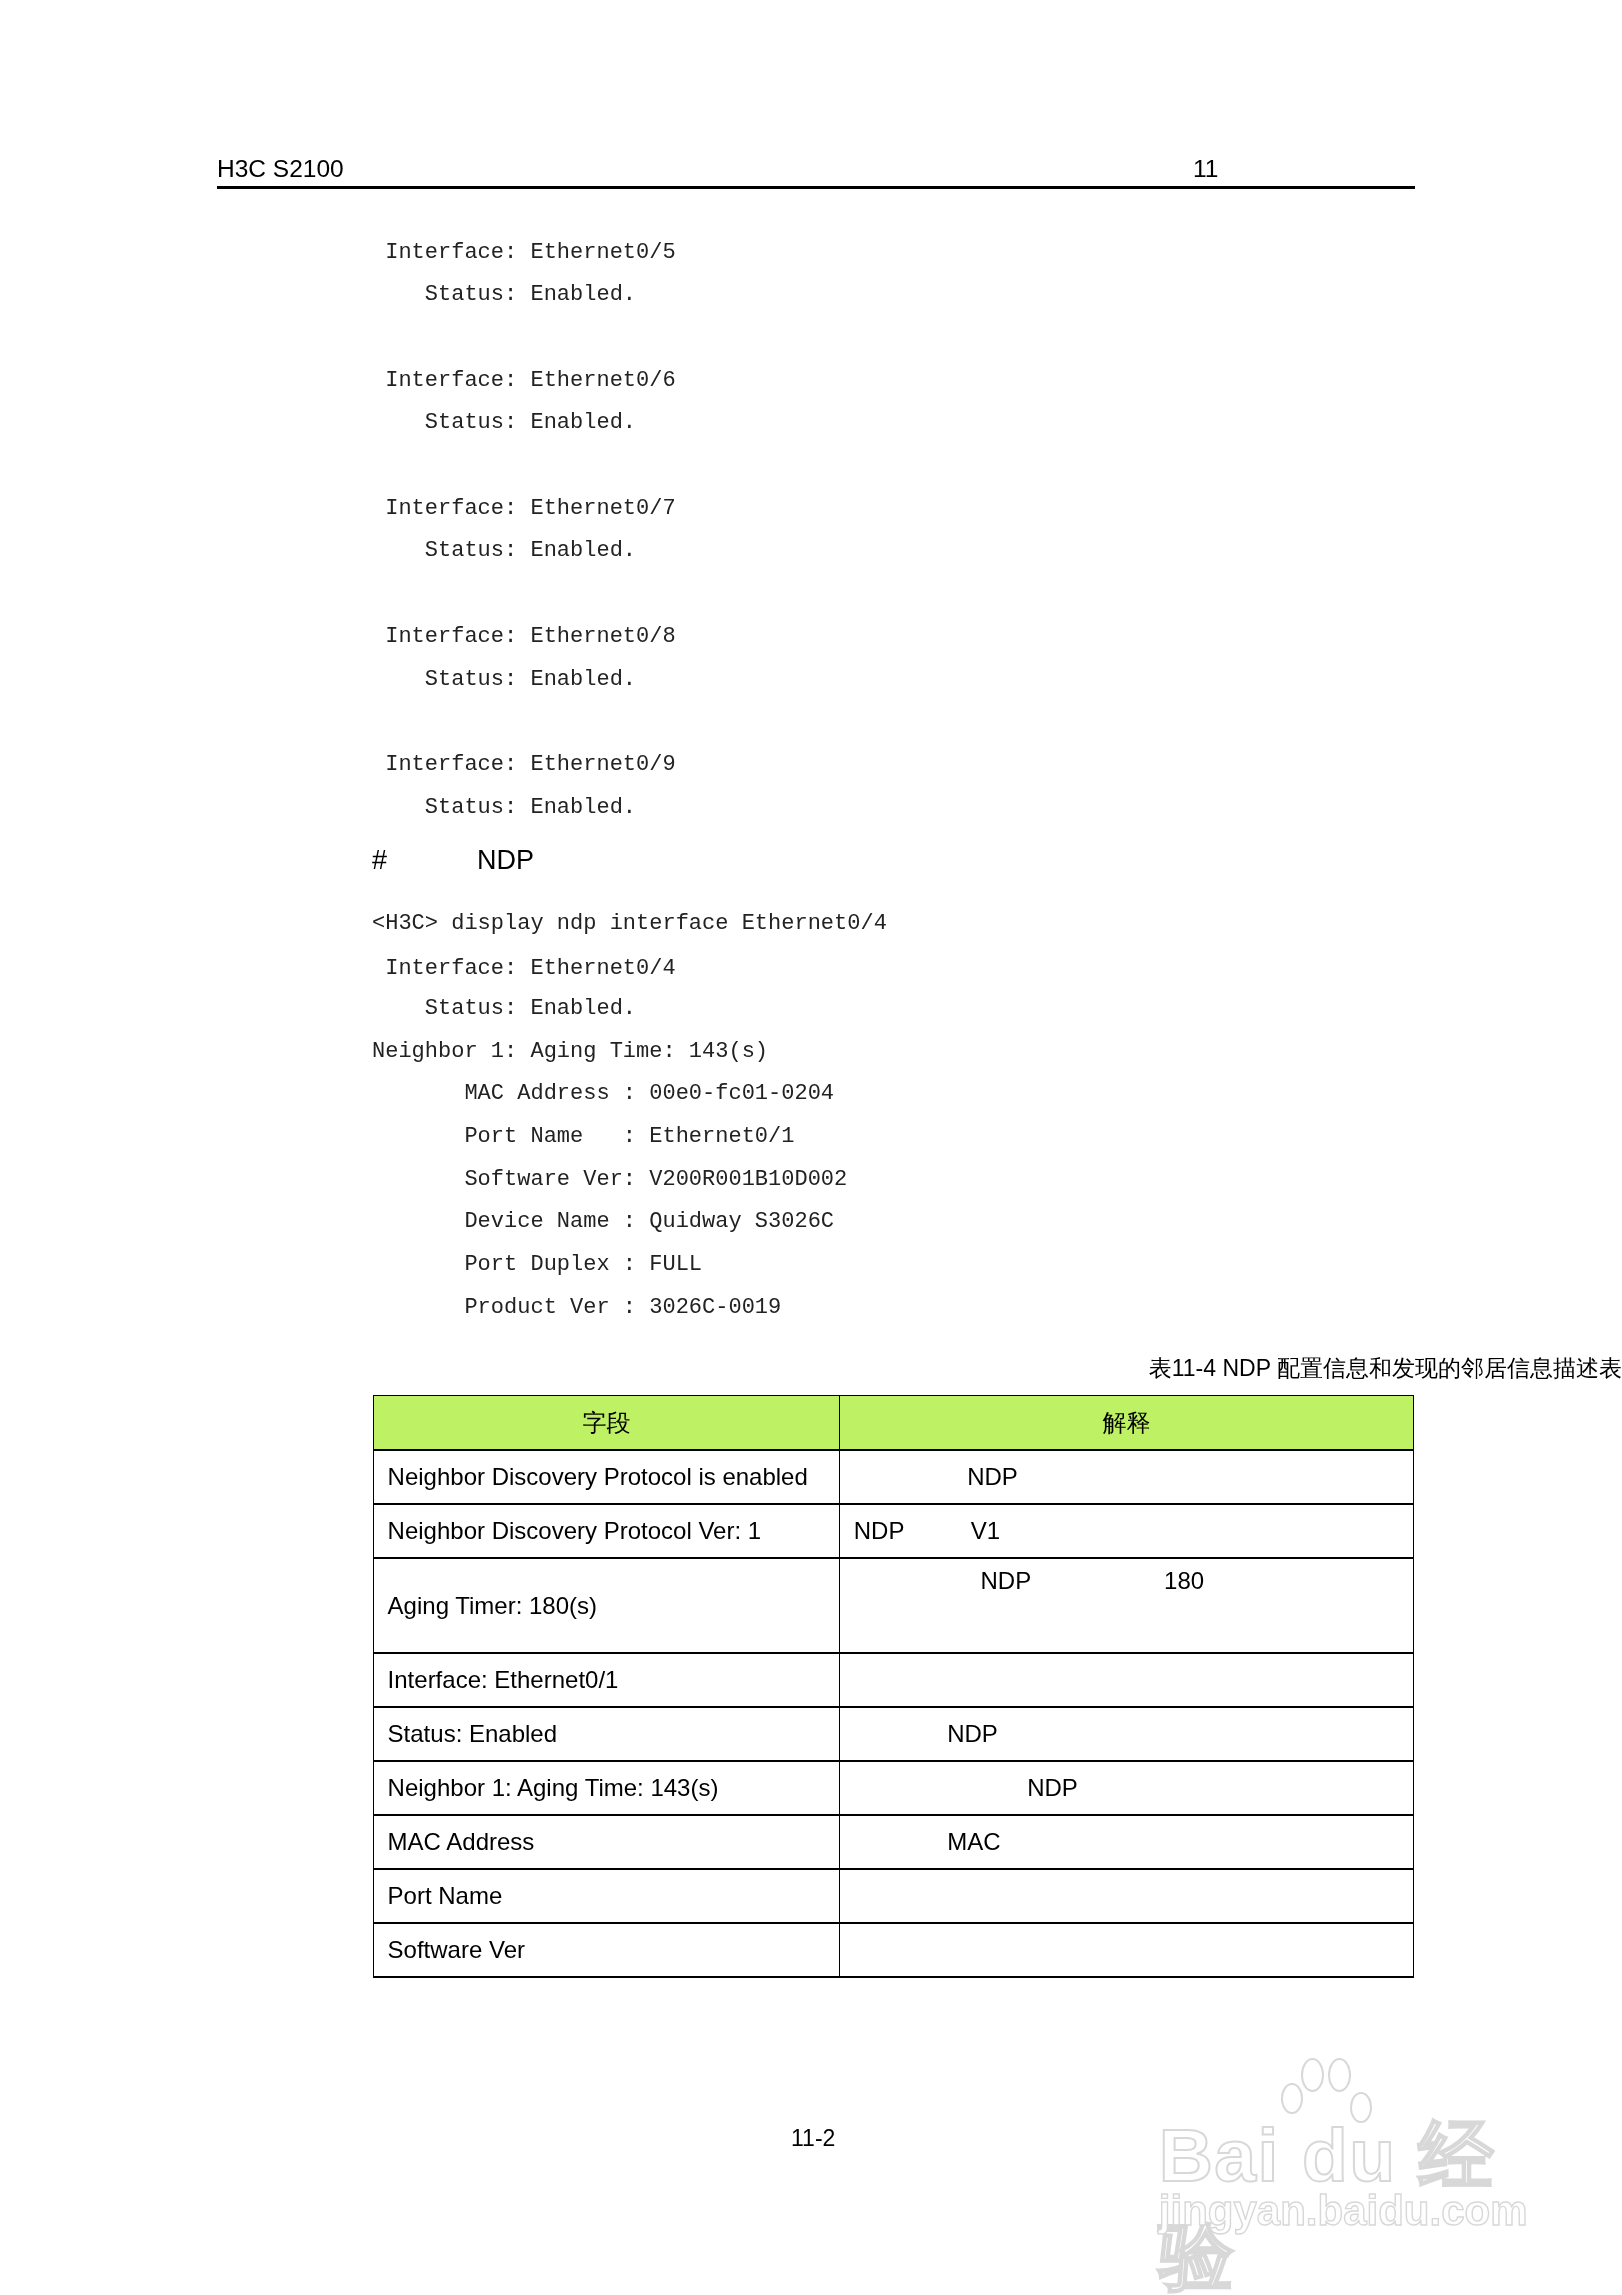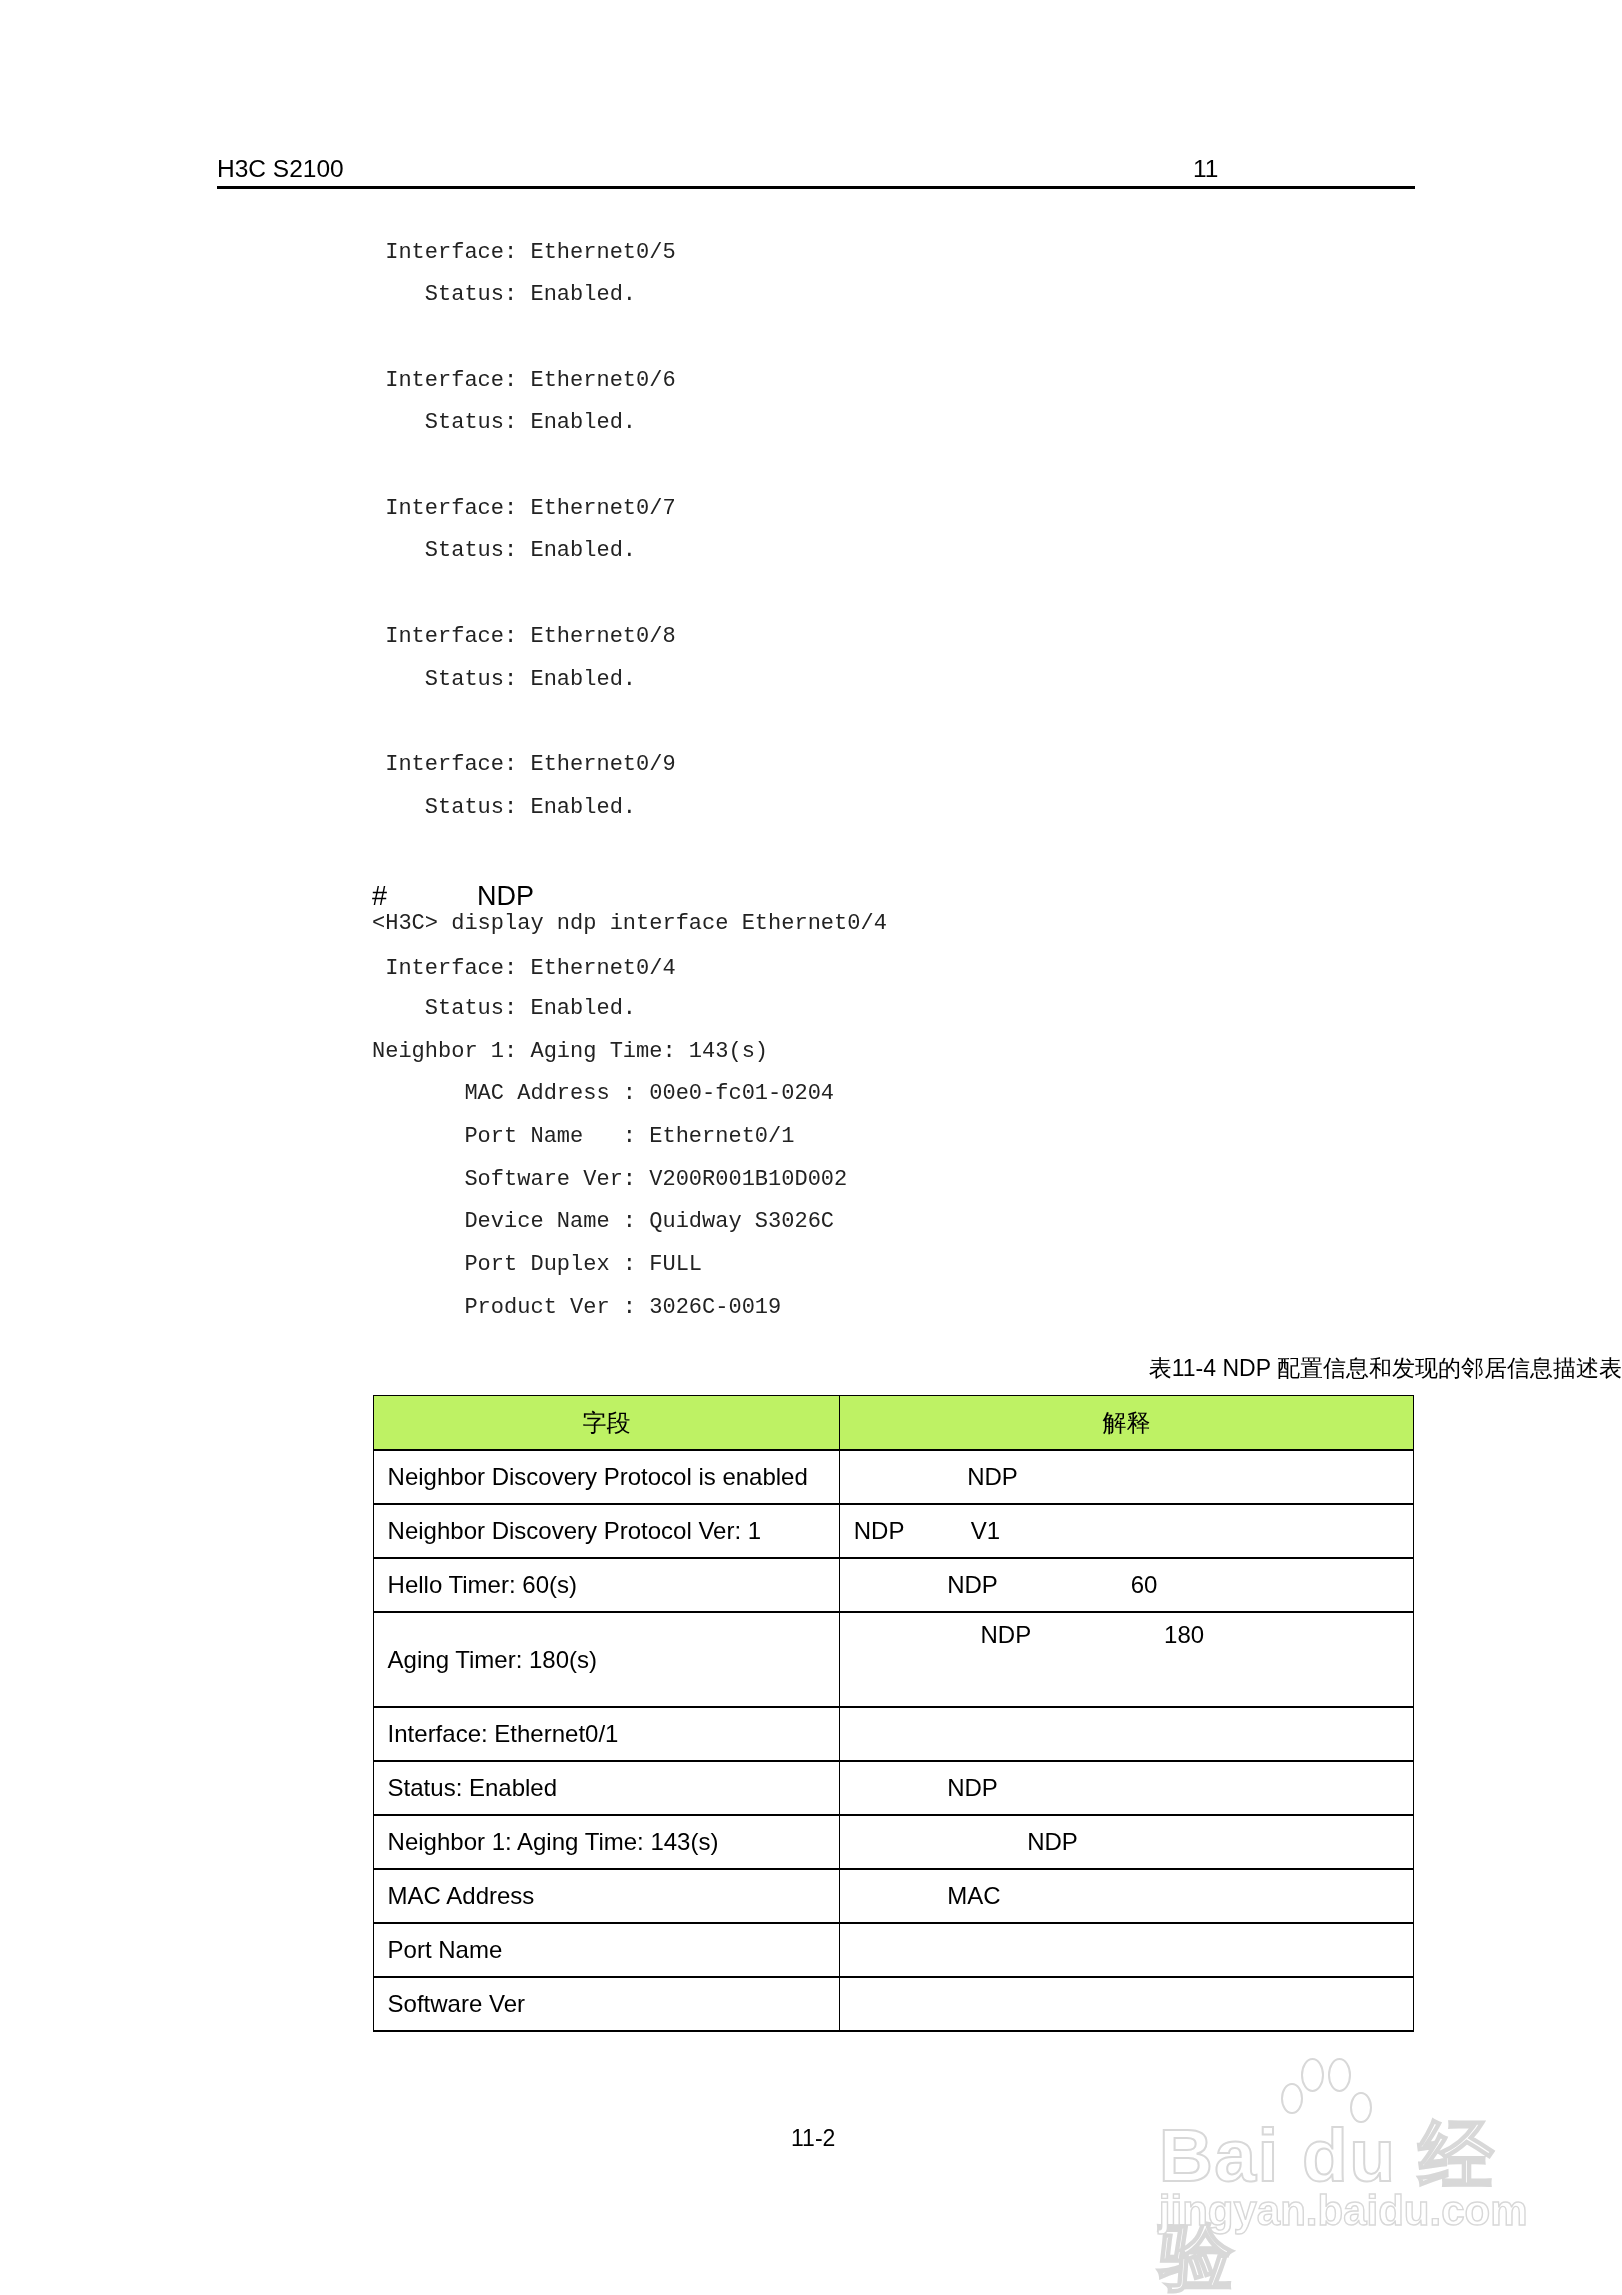--- a/index.html
+++ b/index.html
@@ -1,21 +1,21 @@
 <!DOCTYPE html>
 <html style="font-size:11px"><head>
 <meta charset="utf-8">
 <style>
   html, body { margin:0; padding:0; background:#ffffff; }
   body { width:1622px; height:2295px; position:relative; overflow:hidden; font-family:"Liberation Sans", sans-serif; color:#000; }
   .hdr-left { position:absolute; left:217px; top:155px; font-size:24.5px; }
   .hdr-right { position:absolute; left:1193px; top:155px; font-size:24.5px; }
   .hdr-rule { position:absolute; left:217px; top:186px; width:1198px; height:3.4px; background:#000; }
   .code { position:absolute; font-family:"Liberation Mono", monospace; font-size:22px; color:#222; white-space:pre; }
-  .heading { position:absolute; left:372px; top:845px; font-size:27px; white-space:pre;margin-top:36px; }
+  .heading { position:absolute; left:372px; top:845px; font-size:27px; white-space:pre; }
   .caption { position:absolute; left:0; width:1622px; top:1353px; text-align:right; font-size:23px; padding-left:177px; box-sizing:border-box; }
   table.desc { position:absolute; left:373px; top:1395px; width:1041px; border-collapse:collapse; font-size:24px; }
   table.desc th, table.desc td { border:1.4px solid #000; padding:0 13.6px; text-align:left; vertical-align:middle; height:52px; }
   table.desc tr { border-bottom:2.7px solid #000; }
   table.desc th { background:#bef264; font-weight:normal; text-align:center; height:53px; }
   table.desc td.c1 { width:438px; }
   table.desc td.tall { height:85px; }
   .explain { white-space:pre; }
   .footer { position:absolute; left:791px; top:2125px; font-size:23px; }
   .watermark { position:absolute; left:1152px; top:2058px; width:382px; height:191px; color:#e4e4e4; }
@@ -72,24 +72,20 @@
   <tbody>
     <tr>
       <td class="c1">Neighbor Discovery Protocol is enabled</td>
       <td class="explain">                 NDP</td>
     </tr>
     <tr>
       <td class="c1">Neighbor Discovery Protocol Ver: 1</td>
       <td class="explain">NDP          V1</td>
     </tr>
     <tr>
-      <td class="c1">Hello Timer: 60(s)</td>
-      <td class="explain">              NDP                    60</td>
-    </tr>
-    <tr>
       <td class="c1 tall">Aging Timer: 180(s)</td>
       <td class="explain tall" style="vertical-align:top;padding-top:8.2px;">                   NDP                    180</td>
     </tr>
     <tr>
       <td class="c1">Interface: Ethernet0/1</td>
       <td class="explain"></td>
     </tr>
     <tr>
       <td class="c1">Status: Enabled</td>
       <td class="explain">              NDP</td>

